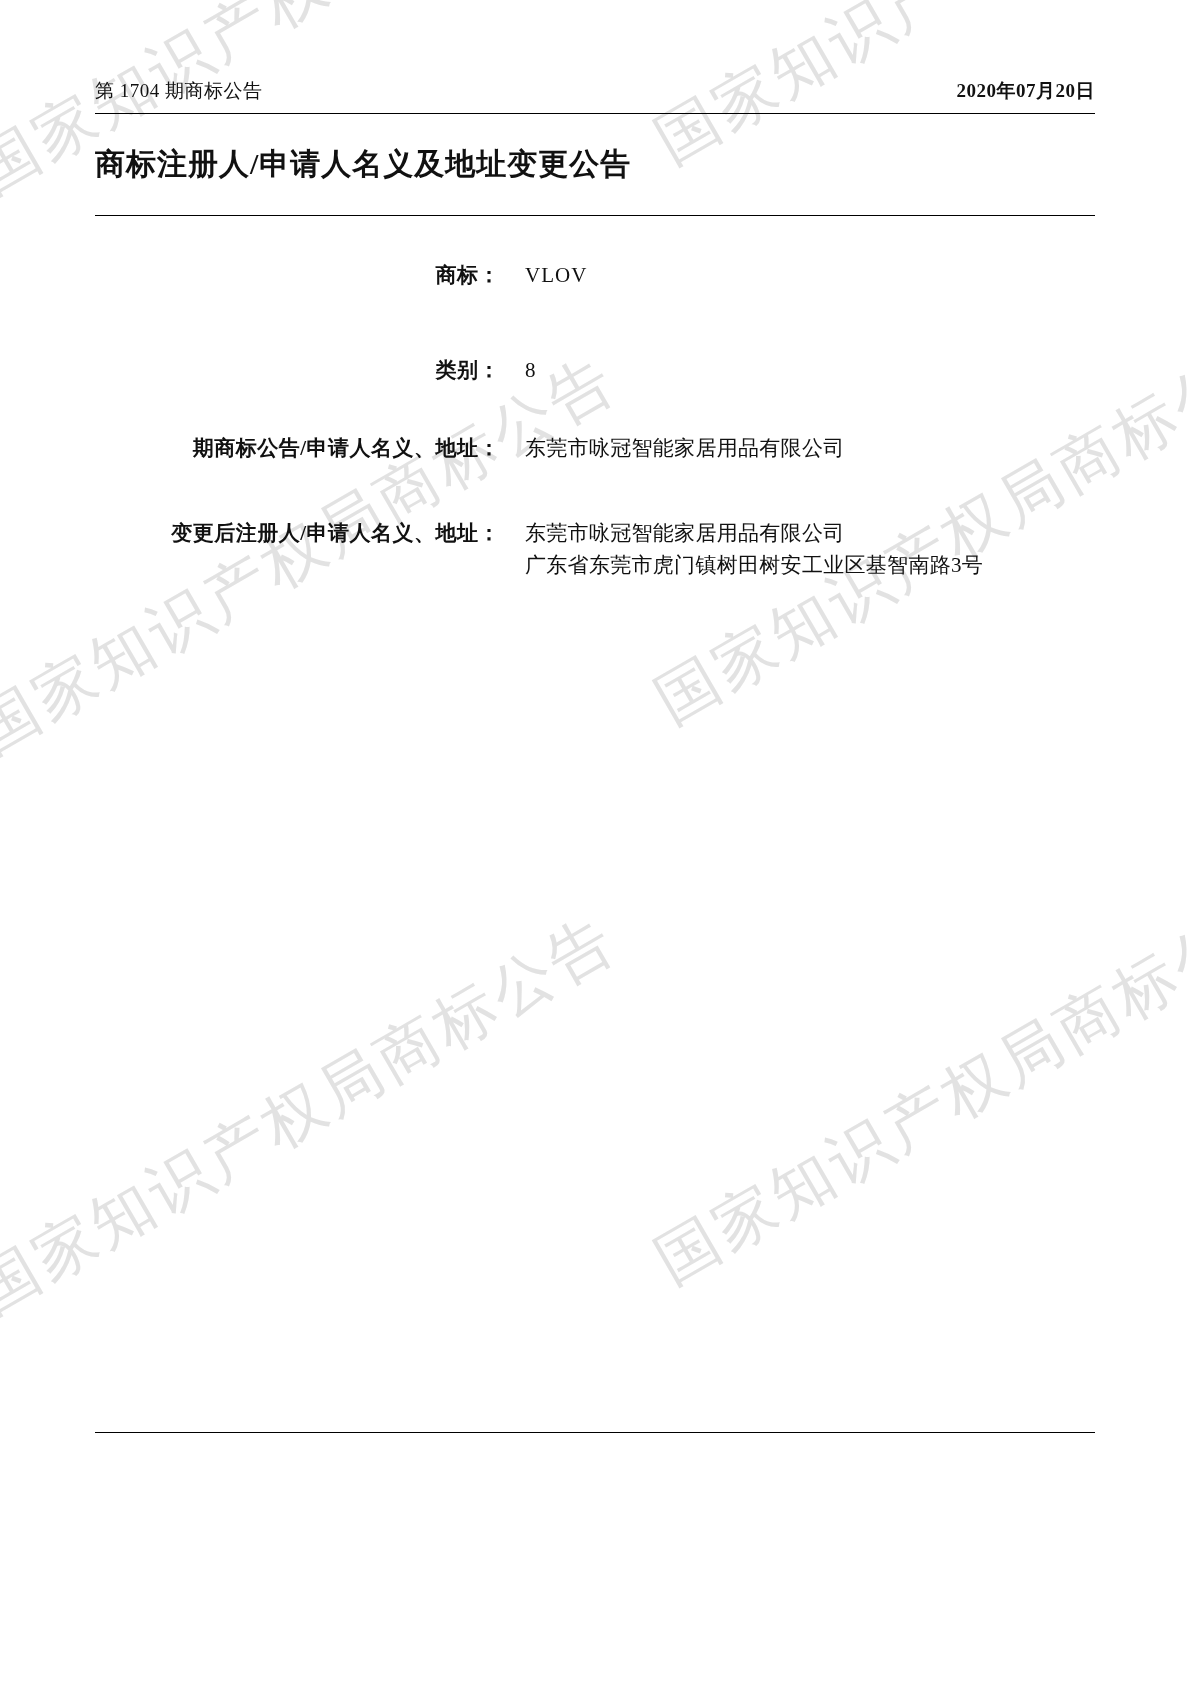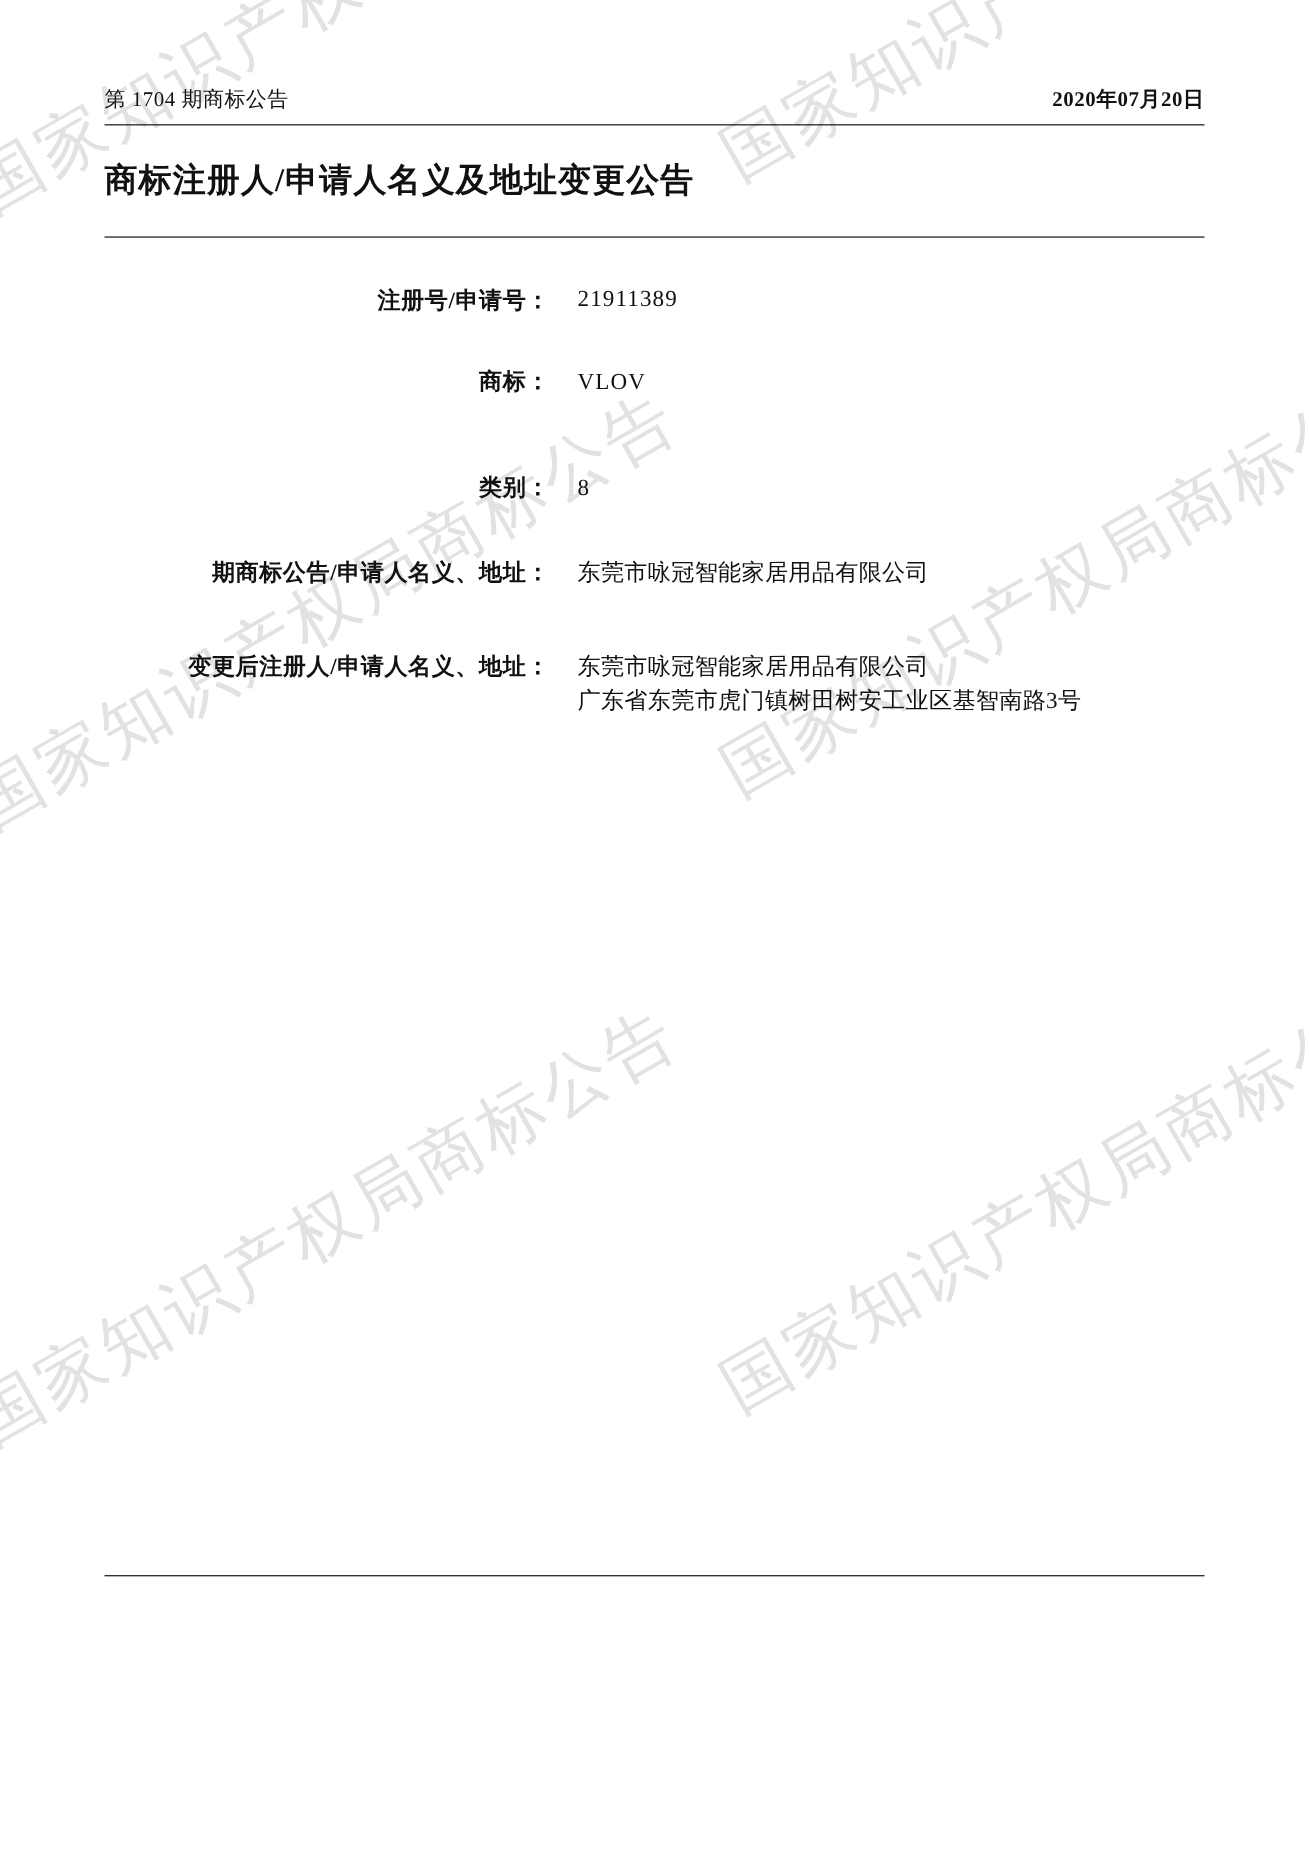--- a/index.html
+++ b/index.html
@@ -141,24 +141,20 @@
     <div class="header-right">2020年07月20日</div>
   </div>
   <div class="rule-top"></div>
 
   <h1 class="doc-title">商标注册人/申请人名义及地址变更公告</h1>
 
   <div class="rule-under-title"></div>
 
   <div class="fields">
 
-    <div class="field-row row-regnum">
-      <div class="field-label">注册号/申请号：</div>
-      <div class="field-value value-mono">21911389</div>
-    </div>
 
     <div class="field-row row-mark">
       <div class="field-label">商标：</div>
       <div class="field-value value-mono">VLOV</div>
     </div>
 
     <div class="field-row row-class">
       <div class="field-label">类别：</div>
       <div class="field-value value-mono">8</div>
     </div>

